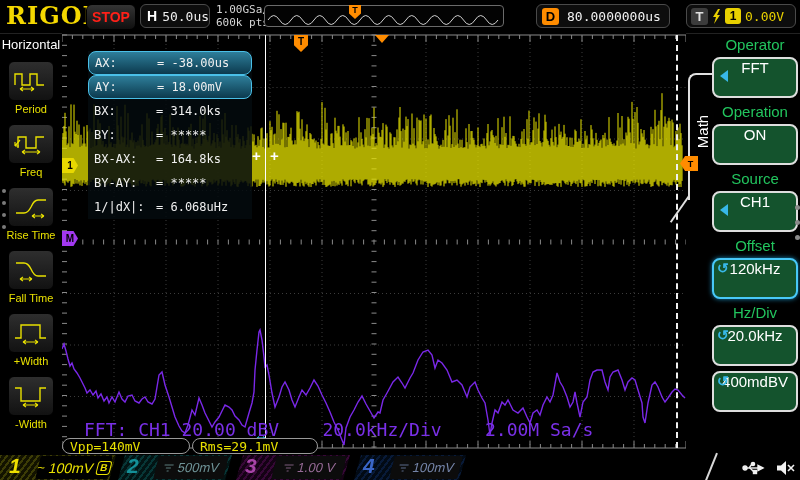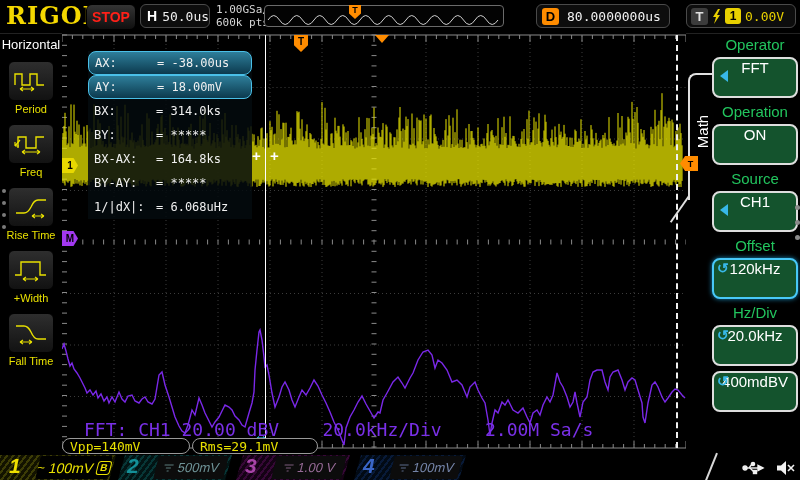--- a/index.html
+++ b/index.html
@@ -187,37 +187,46 @@
         <path d="M4,18 H12 Q16,18 19,12 Q22,5 26,5 H34" stroke="#e8e000" fill="none" stroke-width="1.4"></path>
         <path d="M20,21 H32 M20,21 l3,-2 m-3,2 l3,2 M32,21 l-3,-2 m3,2 l-3,2" stroke="#e8e000" fill="none" stroke-width="1.1"></path>
       </svg>
         </div>
       <div class="lm-label">Rise Time</div>
     </div>
 
     <div class="lm-item">
       <div class="lm-btn">
           <svg width="38" height="24">
+        <path d="M4,5 H12 Q16,5 19,11 Q22,18 26,18 H34" stroke="#e8e000" fill="none" stroke-width="1.4"></path>
+        <path d="M8,21 H20 M8,21 l3,-2 m-3,2 l3,2 M20,21 l-3,-2 m3,2 l-3,2" stroke="#e8e000" fill="none" stroke-width="1.1"></path>
+      </svg>
+        </div>
+      <div class="lm-label">Fall Time</div>
+    </div>
+
+    <div class="lm-item">
+      <div class="lm-btn">
+          <svg width="38" height="24">
         <path d="M3,17 H9 V4 H28 V17 H34" stroke="#e8e000" fill="none" stroke-width="1.4"></path>
         <path d="M11,21 H26 M11,21 l3,-2 m-3,2 l3,2 M26,21 l-3,-2 m3,2 l-3,2" stroke="#e8e000" fill="none" stroke-width="1.1"></path>
       </svg>
         </div>
       <div class="lm-label">+Width</div>
     </div>
 
     <div class="lm-item">
       <div class="lm-btn">
           <svg width="38" height="24">
-        <path d="M4,5 H12 Q16,5 19,11 Q22,18 26,18 H34" stroke="#e8e000" fill="none" stroke-width="1.4"></path>
-        <path d="M8,21 H20 M8,21 l3,-2 m-3,2 l3,2 M20,21 l-3,-2 m3,2 l-3,2" stroke="#e8e000" fill="none" stroke-width="1.1"></path>
-      </svg>
-        </div>
-      <div class="lm-label">Fall Time</div>
-    </div>
-
+        <path d="M3,4 H9 V17 H28 V4 H34" stroke="#e8e000" fill="none" stroke-width="1.4"></path>
+        <path d="M11,21 H26 M11,21 l3,-2 m-3,2 l3,2 M26,21 l-3,-2 m3,2 l-3,2" stroke="#e8e000" fill="none" stroke-width="1.1"></path>
+      </svg>
+        </div>
+      <div class="lm-label">-Width</div>
+    </div>
 
     <div id="lm-dots">
         <div></div>
         <div></div>
         <div></div>
         <div></div>
       </div>
   </div>
 
   <div id="screen">

